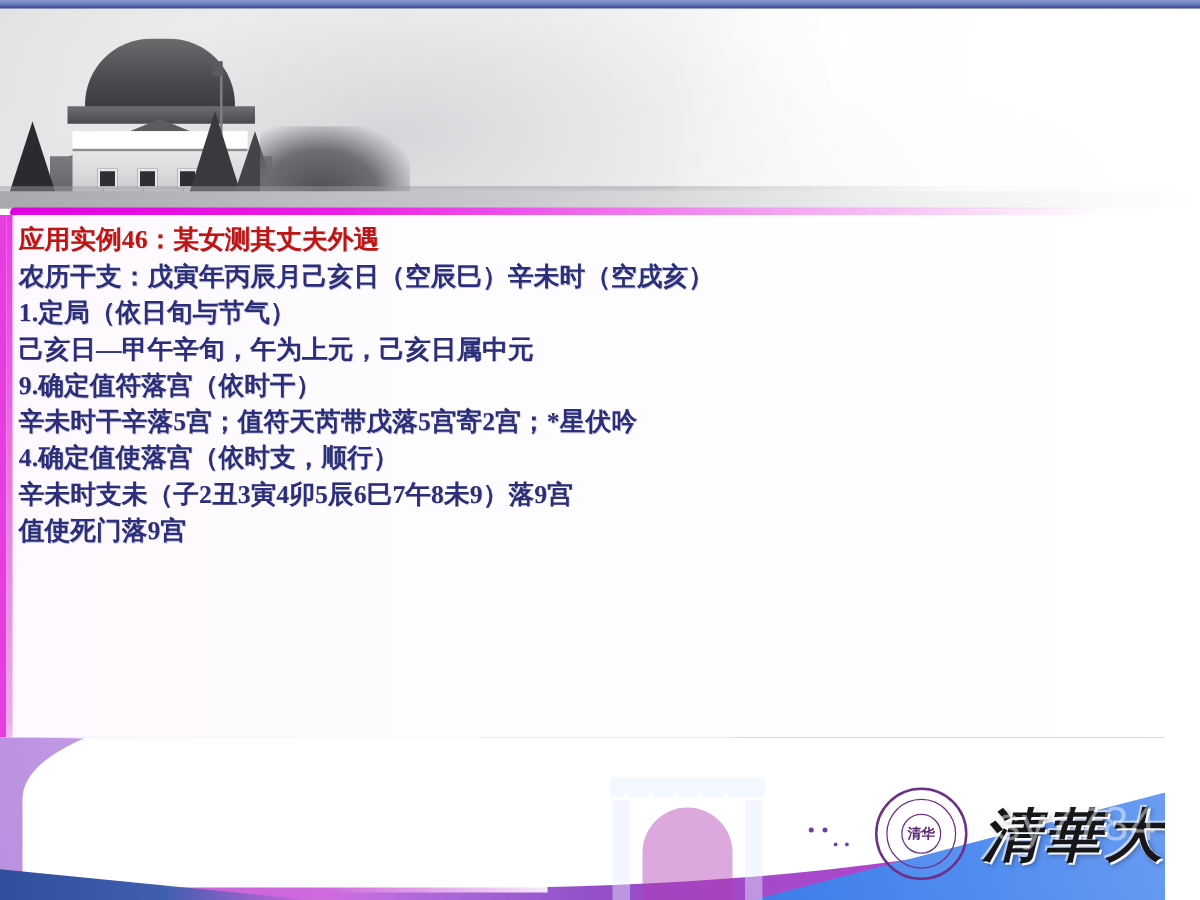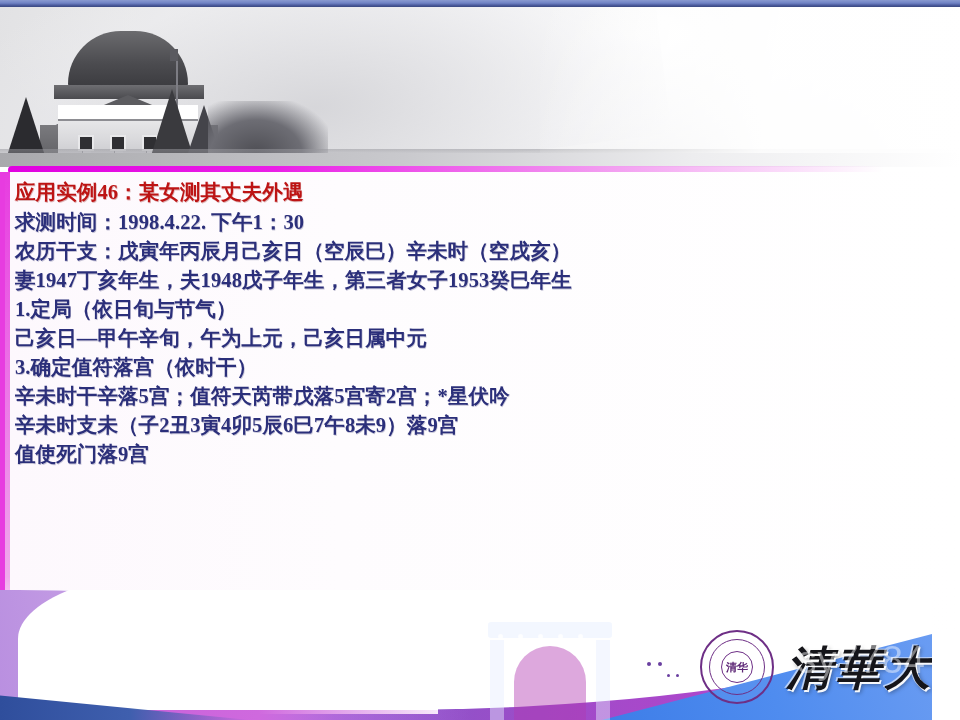--- a/index.html
+++ b/index.html
@@ -283,27 +283,26 @@
   <div id="bush"></div>
   <div id="ground"></div>
   <div id="photo-haze"></div>
 </div>
 
 <div id="grey-shelf"></div>
 <div id="magenta-bar"></div>
 
 <div id="content-panel">
   <div class="line title">应用实例46：某女测其丈夫外遇</div>
-  <div class="line">求测时间：1998.4.22. 下午1：30</div>
   <div class="line">农历干支：戊寅年丙辰月己亥日（空辰巳）辛未时（空戌亥）</div>
-  <div class="line">妻1947丁亥年生，夫1948戊子年生，第三者女子1953癸巳年生</div>
   <div class="line">1.定局（依日旬与节气）</div>
   <div class="line">己亥日—甲午辛旬，午为上元，己亥日属中元</div>
-  <div class="line">3.确定值符落宫（依时干）</div>
+  <div class="line">9.确定值符落宫（依时干）</div>
   <div class="line">辛未时干辛落5宫；值符天芮带戊落5宫寄2宫；*星伏吟</div>
+  <div class="line">4.确定值使落宫（依时支，顺行）</div>
   <div class="line">辛未时支未（子2丑3寅4卯5辰6巳7午8未9）落9宫</div>
   <div class="line">值使死门落9宫</div>
 </div>
 
 <div id="bottom-band">
   <div id="band-blue"></div>
   <div id="band-purple-sweep"></div>
   <div id="band-white-sweep"></div>
   <div id="left-lavender"></div>
   <div id="left-white-dome"></div>

